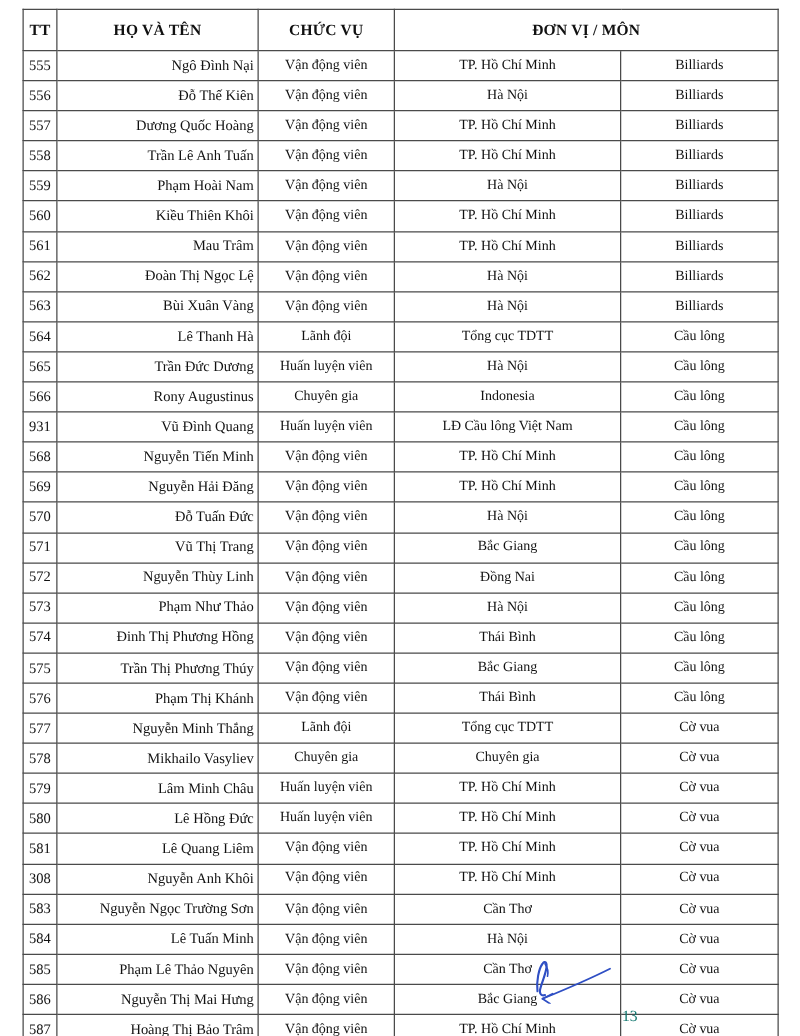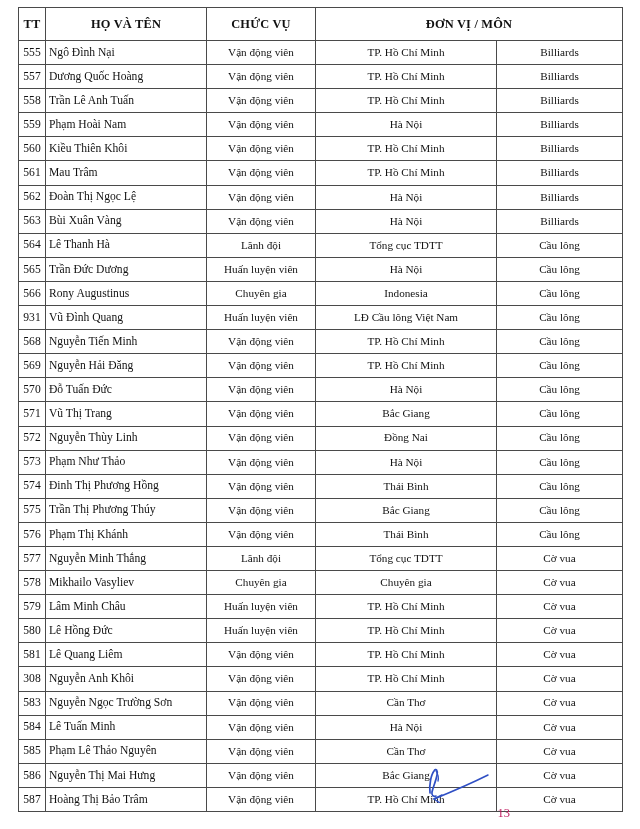--- a/index.html
+++ b/index.html
@@ -61,21 +61,21 @@
   }
 
   td.tt {
     text-align: center;
     font-size: 11.6px;
     padding-left: 1px;
     padding-right: 1px;
     margin-left: 48px;
   }
   td.name {
-    text-align: left;
+    text-align: right;
     padding-left: 5px;
     font-size: 11.6px;
   }
   td.role,
   td.unit,
   td.sport {
     text-align: center;
   }
 
   .signature {
@@ -86,21 +86,21 @@
     height: 40px;
     pointer-events: none;
   }
 
   .page-number {
     position: absolute;
     right: 26px;
     bottom: 8px;
     font-size: 12.5px;
     font-family: "Liberation Serif", serif;
-    color: #be185d;
+    color: #0f766e;
   }
 </style>
 </head>
 <body>
 
 <div class="page">
 
   <table class="roster">
     <colgroup>
       <col class="c-tt">
@@ -119,20 +119,27 @@
     </thead>
     <tbody id="roster-body">
         <tr>
           <td class="tt">555</td>
           <td class="name">Ngô Đình Nại</td>
           <td class="role">Vận động viên</td>
           <td class="unit">TP. Hồ Chí Minh</td>
           <td class="sport">Billiards</td>
         </tr>
         <tr>
+          <td class="tt">556</td>
+          <td class="name">Đỗ Thế Kiên</td>
+          <td class="role">Vận động viên</td>
+          <td class="unit">Hà Nội</td>
+          <td class="sport">Billiards</td>
+        </tr>
+        <tr>
           <td class="tt">557</td>
           <td class="name">Dương Quốc Hoàng</td>
           <td class="role">Vận động viên</td>
           <td class="unit">TP. Hồ Chí Minh</td>
           <td class="sport">Billiards</td>
         </tr>
         <tr>
           <td class="tt">558</td>
           <td class="name">Trần Lê Anh Tuấn</td>
           <td class="role">Vận động viên</td>

